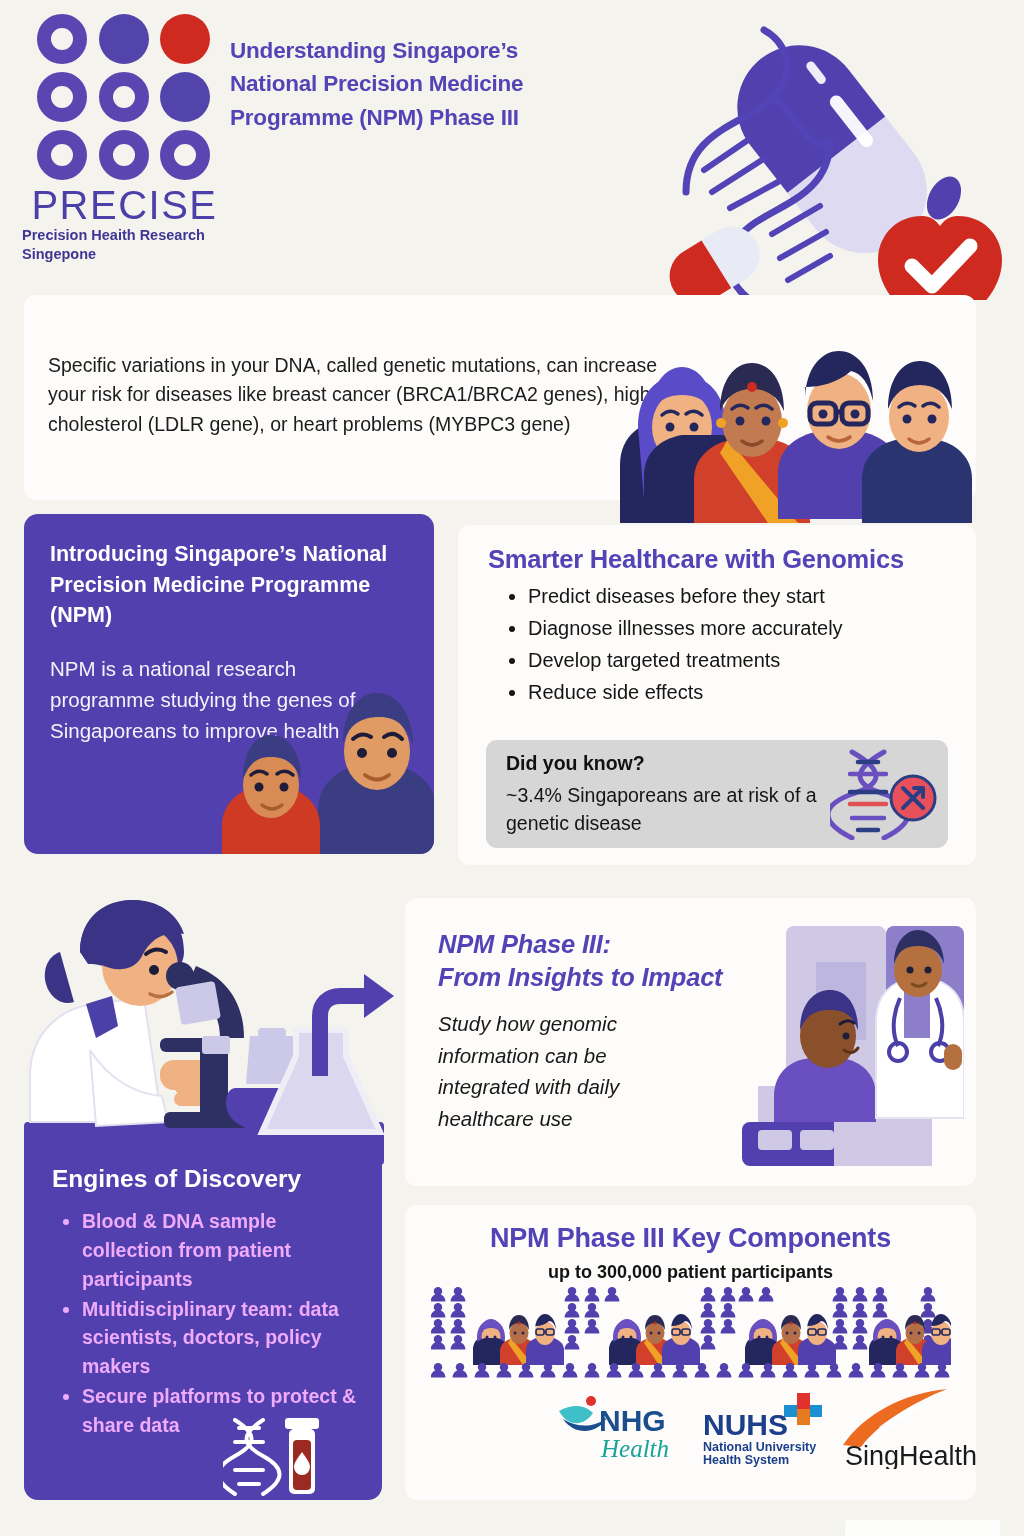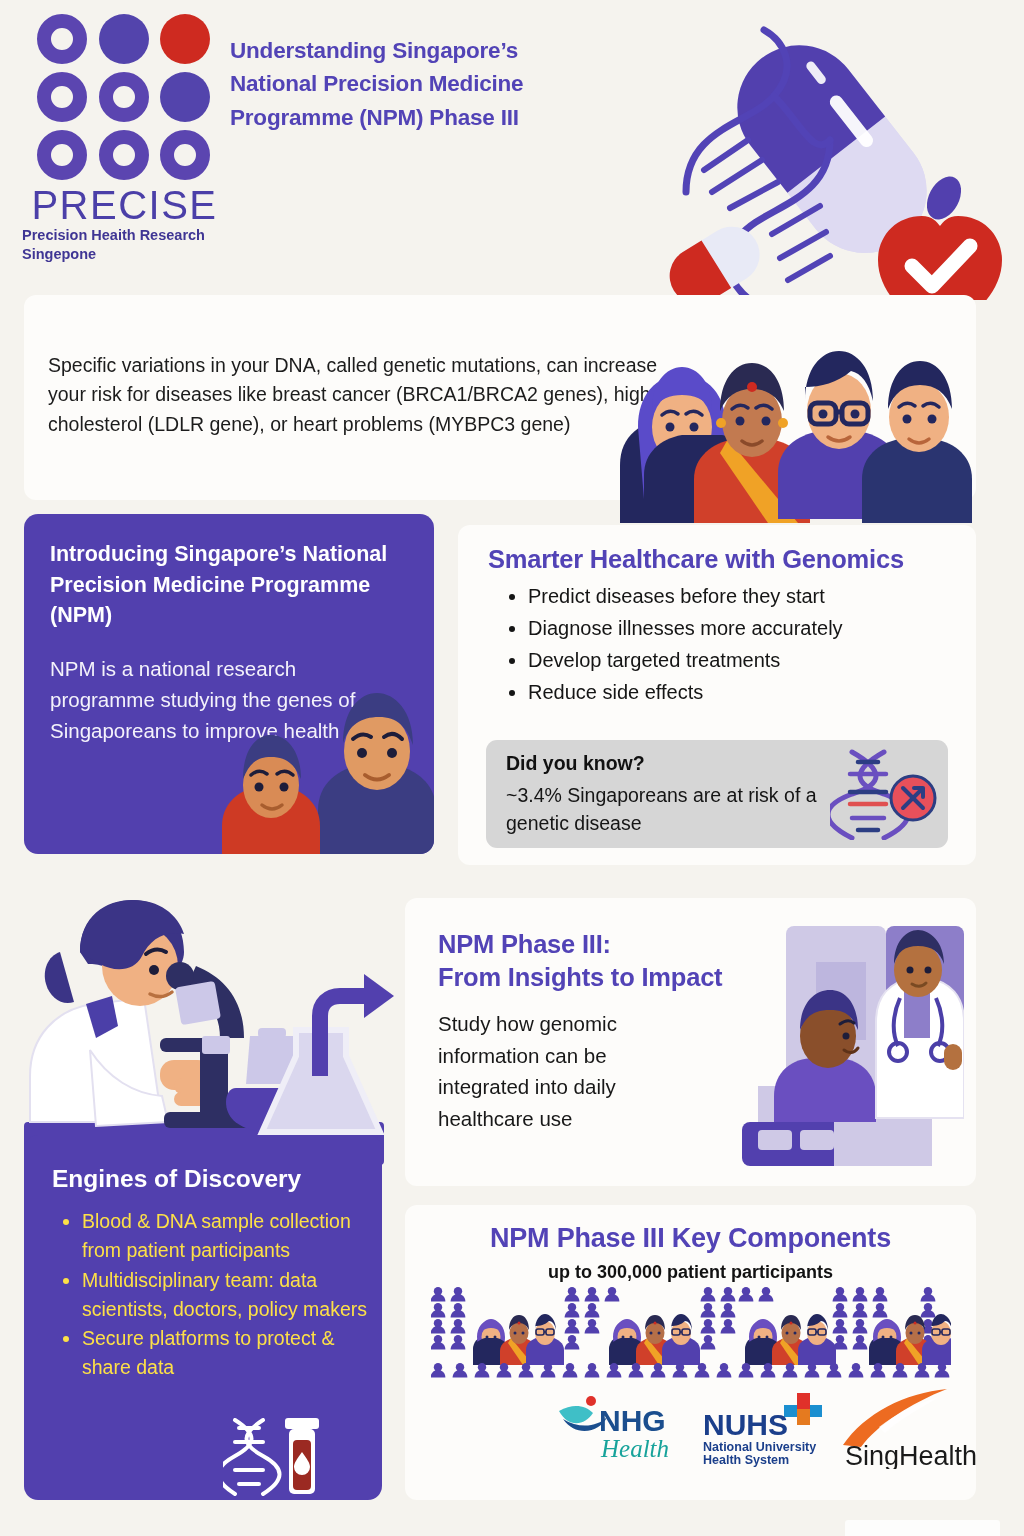--- a/index.html
+++ b/index.html
@@ -65,33 +65,33 @@
          background:#D6D6D6; border-radius:11px; }
   .dyk .t { position:absolute; left:20px; top:12px; font-size:19.5px; font-weight:700; color:#111;text-align:center; }
   .dyk .p { position:absolute; left:20px; top:42px; width:350px; font-size:19.5px;
             color:#151515; line-height:1.42; }
   .dyk-icon { position:absolute; right:8px; top:8px; width:110px; height:92px; }
 
   
   .micro-art { position:absolute; left:24px; top:900px; width:400px; height:265px; }
 
   
-  #phase-card { left:405px; top:898px; width:571px; height:288px; }
+  #phase-card { left:405px; top:898px; width:571px; height:288px;font-style:italic; }
   #phase-card .h2 { position:absolute; left:33px; top:30px; line-height:1.3; }
   #phase-card .p { position:absolute; left:33px; top:110px; width:250px;
                    font-size:20.5px; color:#181818; line-height:1.54; }
   .hospital-art { position:absolute; right:12px; top:28px; width:240px; height:240px; }
 
   
   #engines-card { left:24px; top:1135px; width:358px; height:365px; overflow:hidden; }
   #engines-card .t { position:absolute; left:28px; top:30px; font-size:24.5px;
                      font-weight:700; color:#fff; }
   #engines-card ul { position:absolute; left:36px; top:72px; width:310px; }
-  #engines-card li { list-style:disc; margin-left:22px; font-size:19.5px; color:#fde047;
-                     line-height:1.48; margin-bottom:1px; }
+  #engines-card li { list-style:disc; margin-left:22px; font-size:19.5px; color:#f0abfc;
+                     line-height:1.48; margin-bottom:1px;font-weight:bold; }
   .vial-art { position:absolute; right:54px; bottom:4px; width:105px; height:78px; }
 
   
   #key-card { left:405px; top:1205px; width:571px; height:295px; }
   #key-card .h2 { position:absolute; left:0; top:18px; width:571px; text-align:center;
                   font-size:27px; }
   #key-card .sub { position:absolute; left:0; top:57px; width:571px; text-align:center;
                    font-size:18px; font-weight:700; color:#121212; }
   .crowd { position:absolute; left:26px; top:82px; width:520px; height:93px; }
   .partners { position:absolute; left:18px; top:182px; width:540px; height:100px; }
@@ -334,21 +334,21 @@
 
     <path d="M296 176 v-60 c0-12 8-20 20-20 h36" stroke="#5240AE" stroke-width="16" fill="none"></path>
     <path d="M340 74 l30 22 l-30 22z" fill="#5240AE"></path>
   </svg>
 
   <div class="card" id="phase-card">
     <div class="h2">
       <div>NPM Phase III:</div>
       <div>From Insights to Impact</div>
     </div>
-    <div class="p">Study how genomic information can be integrated into daily healthcare use</div>
+    <div class="p">Study how genomic information can be integrated with daily healthcare use</div>
 
     <svg class="hospital-art" viewBox="0 0 240 240">
       <rect x="62" y="0" width="100" height="170" rx="8" fill="#CFC9E6"></rect>
       <rect x="162" y="0" width="78" height="190" rx="8" fill="#8D7EC9"></rect>
       <rect x="92" y="36" width="50" height="78" fill="#BDB6DE"></rect>
 
       <path d="M34 160 h132 c20 0 34 14 34 34 v46 h-166z" fill="#CFC9E6"></path>
       <rect x="18" y="196" width="190" height="44" rx="8" fill="#5240AE"></rect>
       <rect x="34" y="204" width="34" height="20" rx="4" fill="#CFC9E6"></rect>
       <rect x="76" y="204" width="34" height="20" rx="4" fill="#CFC9E6"></rect>

